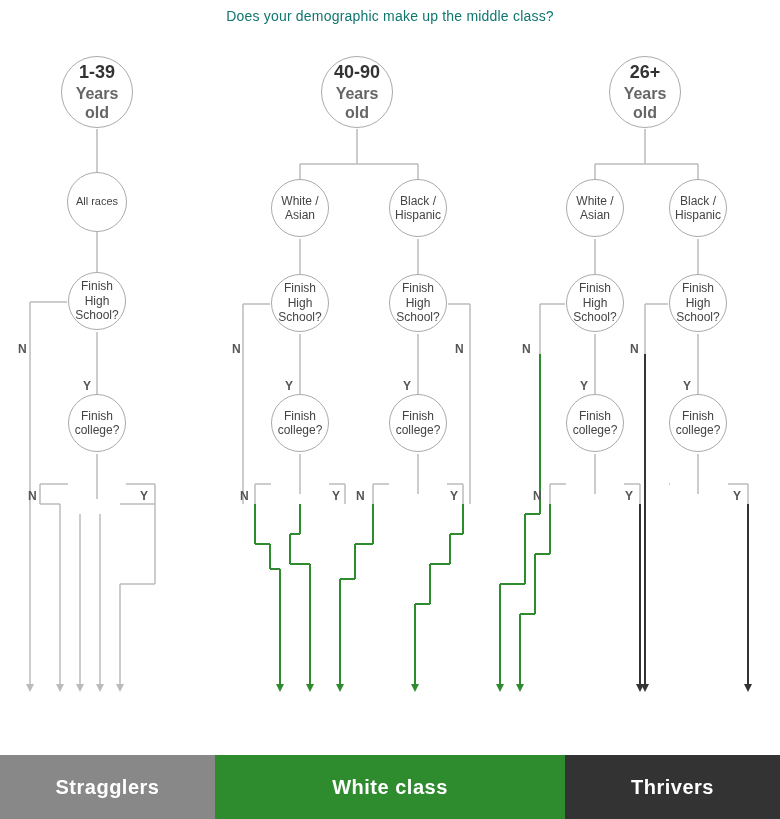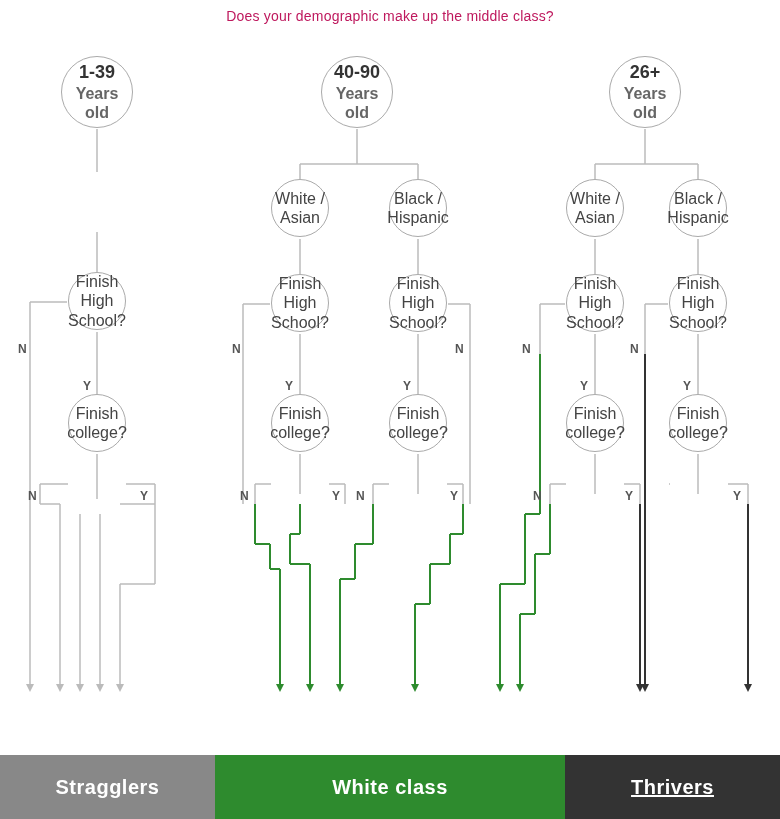--- a/index.html
+++ b/index.html
@@ -8,21 +8,21 @@
       height: 819px;
       background: #fff;
       font-family: Arial, Helvetica, sans-serif;
       position: relative;
       overflow: hidden;
     }
 
     .title {
       text-align: center;
       font-size: 14px;
-      color: #be185d;
+      color: #0f766e;
       padding-top: 8px;
       letter-spacing: 0.2px;
     }
 
     .diagram-area {
       position: relative;
       width: 780px;
       height: 750px;
     }
 
@@ -57,21 +57,21 @@
     }
 
     .node.medium {
       width: 60px;
       height: 60px;
     }
 
     .node.small {
       width: 58px;
       height: 58px;
-      font-size: 16px;
+      font-size: 12px;
     }
 
     
     .bottom-box {
       position: absolute;
       bottom: 0;
       height: 64px;
       display: flex;
       align-items: center;
       justify-content: center;
@@ -90,21 +90,20 @@
     .box-middle {
       left: 215px;
       width: 350px;
       background: #2e8b2e;
     }
 
     .box-thrivers {
       left: 565px;
       width: 215px;
       background: #333;
-      text-decoration: underline;
     }
 
     
     .lines-svg {
       position: absolute;
       top: 0;
       left: 0;
       width: 780px;
       height: 750px;
       pointer-events: none;
@@ -292,20 +291,23 @@
 
   </svg>
 
   <div class="node large" style="left:61px; top:32px;">
     <div>
       <span>1-39</span>
       <span class="sub">Years old</span>
     </div>
   </div>
 
+  <div class="node medium" style="left:67px; top:148px;">
+    <span>All races</span>
+  </div>
 
   <div class="node small" style="left:68px; top:248px;">
     <span>Finish
 High School?</span>
   </div>
 
   <div class="node small" style="left:68px; top:370px;">
     <span>Finish
 college?</span>
   </div>

